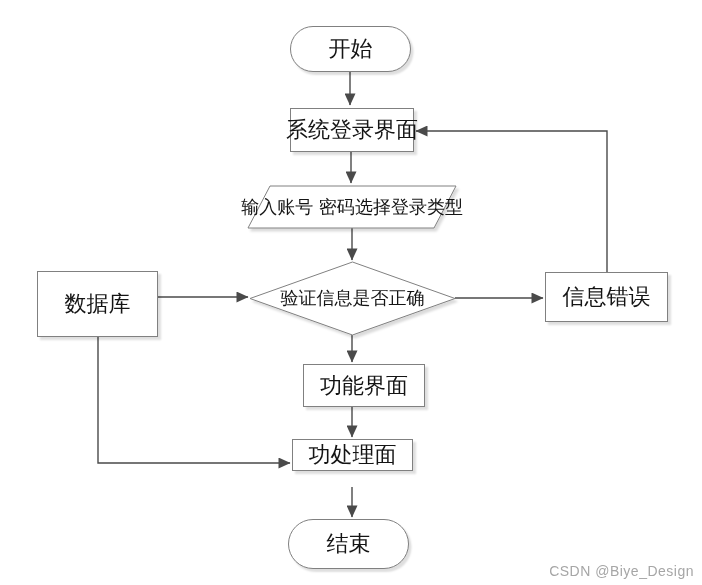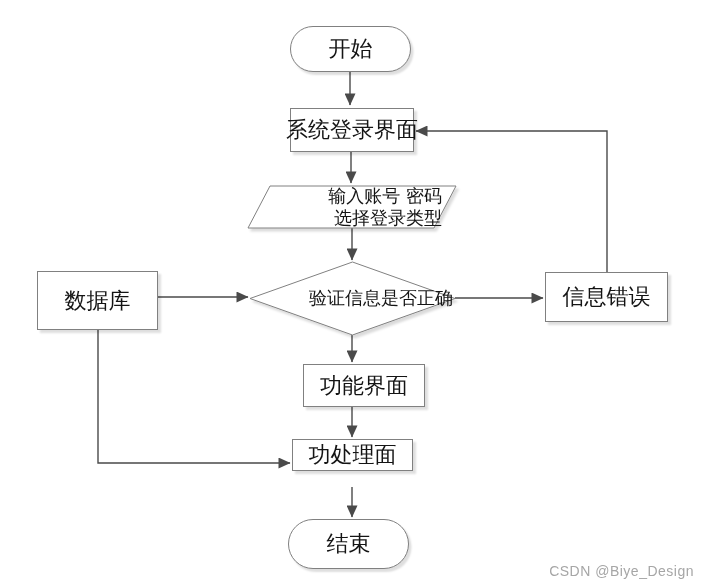--- a/index.html
+++ b/index.html
@@ -28,21 +28,21 @@
     display:flex;align-items:center;justify-content:center;
     background:var(--shape_fill);
     border:1px solid var(--shape_border);
     box-shadow:2.5px 3px 2px rgba(0,0,0,0.13);
     font-size:22px;color:var(--text);
     text-align:center;white-space:nowrap;
   }
   .terminator{border-radius:24px;}
   .overlay{
     position:absolute;
-    display:flex;flex-direction:column;align-items:flex-end;justify-content:center;
+    display:flex;flex-direction:row;align-items:center;justify-content:center;
     font-size:18px;color:var(--text);
     text-align:center;white-space:nowrap;line-height:22px;
   }
   .watermark{
     position:absolute;right:8px;bottom:6px;
     font-family:"Liberation Sans","DejaVu Sans",sans-serif;
     font-size:14px;color:var(--watermark);letter-spacing:0.5px;
   }
 </style>
 </head>
@@ -85,21 +85,21 @@
 
   <div class="overlay" style="left:262px;top:185px;width:180px;height:43px;">
     <span>输入账号 密码</span>
     <span>选择登录类型</span>
   </div>
 
   <div class="overlay" style="left:252px;top:287px;width:201px;height:22px;">
     <span>验证信息是否正确</span>
   </div>
 
-  <div class="node" style="left:37px;top:271px;width:121px;height:59px;">
+  <div class="node" style="left:37px;top:271px;width:121px;height:66px;">
     <span>数据库</span>
   </div>
 
   <div class="node" style="left:545px;top:272px;width:123px;height:50px;">
     <span>信息错误</span>
   </div>
 
   <div class="node" style="left:303px;top:364px;width:122px;height:43px;">
     <span>功能界面</span>
   </div>

